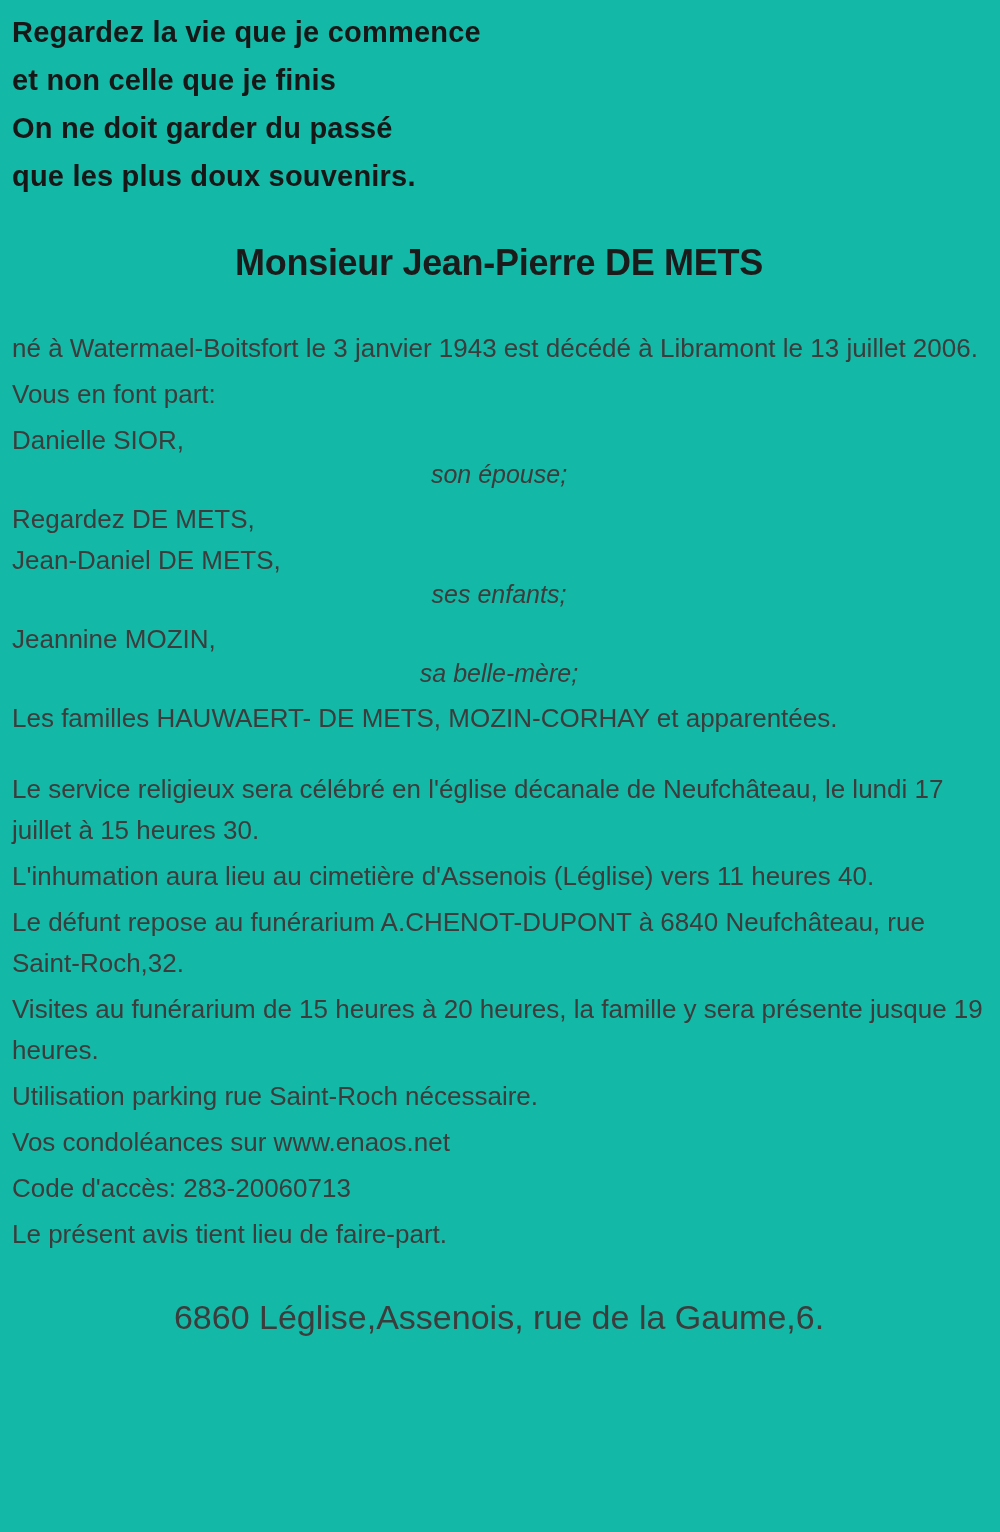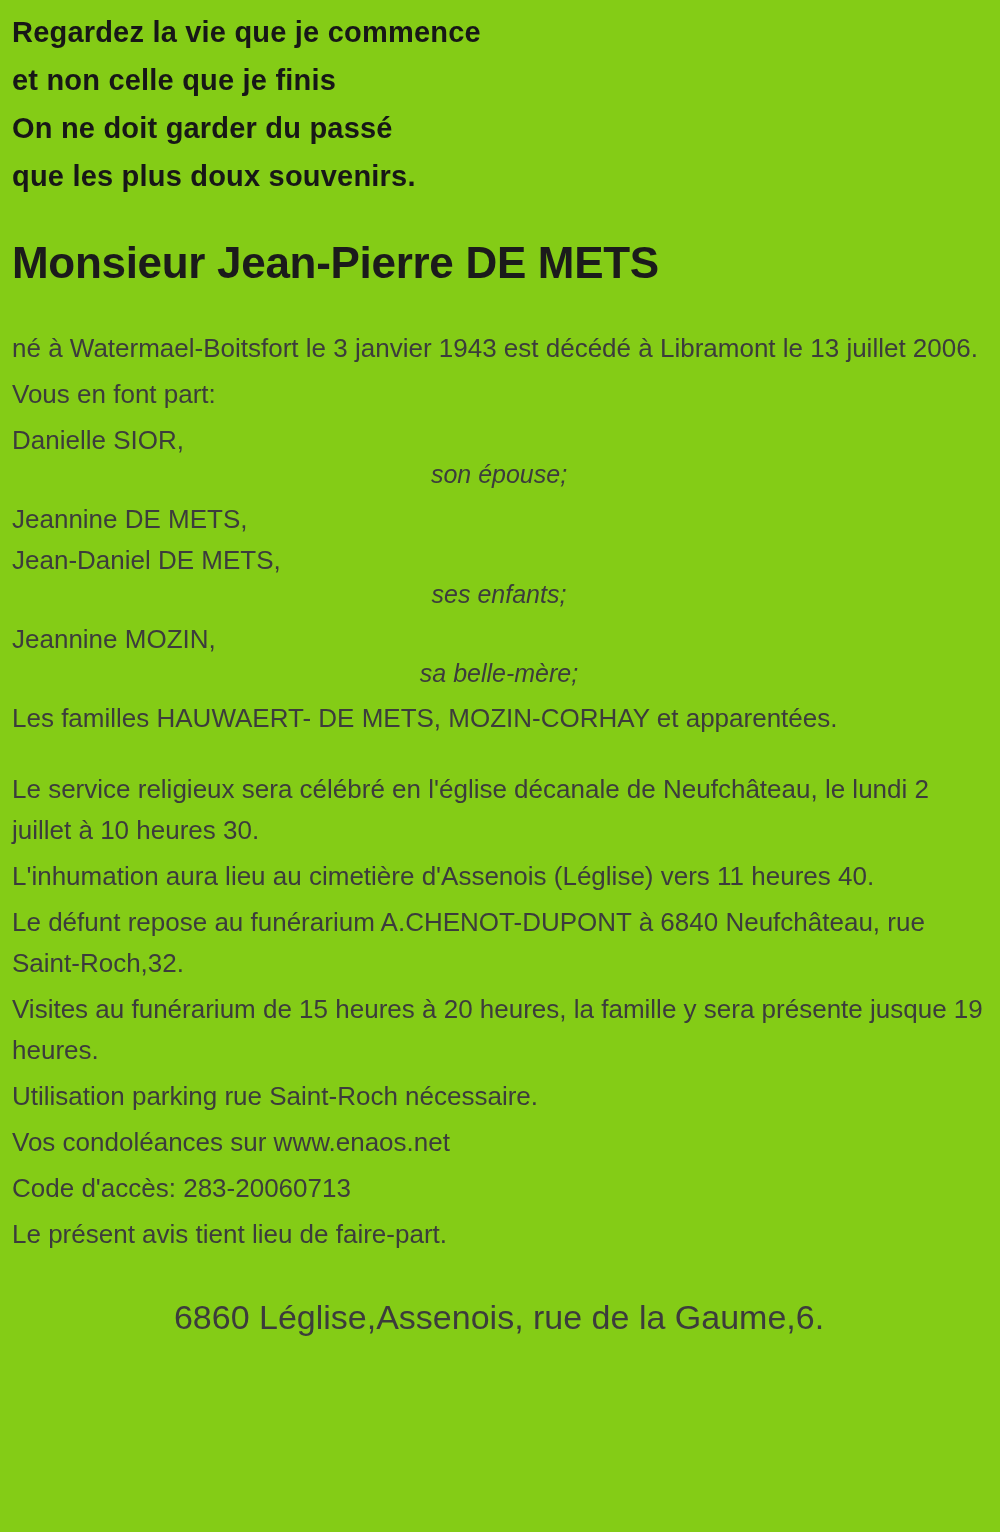--- a/index.html
+++ b/index.html
@@ -11,41 +11,42 @@
     width: 1000px;
     font-family: "Liberation Sans", "DejaVu Sans", sans-serif;
     color: #3c3c3c;
     -webkit-font-smoothing: antialiased;
   }
   .page {
     box-sizing: border-box;
     width: 1000px;
     min-height: 1532px;
     padding: 8px 14px 24px 12px;
-    background: #84cc16;
+    background: #14b8a6;
   }
 
   
   .epigraph p {
     margin: 0;
     font-size: 29px;
     font-weight: 700;
     line-height: 48px;
     color: #171717;
     letter-spacing: 0.2px;
   }
 
   
   .title {
     margin: 38px 0 0 0;
-    font-size: 44px;
+    font-size: 36px;
     font-weight: 700;
     line-height: 50px;
     color: #1b1b1b;
     letter-spacing: -0.3px;
+    text-align: center;
   }
 
   
   .role {
     margin: 44px 0 0 0;
     font-size: 26px;
     font-weight: 400;
     line-height: 34px;
     color: #414141;
   }
@@ -106,33 +107,33 @@
     <p>né à Watermael-Boitsfort le 3 janvier 1943 est décédé à Libramont le 13 juillet 2006.</p>
 
     <p>Vous en font part:</p>
 
     <div>
       <p class="name-line">Danielle SIOR,</p>
       <p class="relation">son épouse;</p>
     </div>
 
     <div>
-      <p class="name-line">Jeannine DE METS,</p>
+      <p class="name-line">Regardez DE METS,</p>
       <p class="name-line">Jean-Daniel DE METS,</p>
       <p class="relation">ses enfants;</p>
     </div>
 
     <div>
       <p class="name-line">Jeannine MOZIN,</p>
       <p class="relation">sa belle-mère;</p>
     </div>
 
     <p>Les familles HAUWAERT- DE METS, MOZIN-CORHAY et apparentées.</p>
 
-    <p class="gap-top">Le service religieux sera célébré en l'église décanale de Neufchâteau, le lundi 2 juillet à 10 heures 30.</p>
+    <p class="gap-top">Le service religieux sera célébré en l'église décanale de Neufchâteau, le lundi 17 juillet à 15 heures 30.</p>
     <p>L'inhumation aura lieu au cimetière d'Assenois (Léglise) vers 11 heures 40.</p>
     <p>Le défunt repose au funérarium A.CHENOT-DUPONT à 6840 Neufchâteau, rue Saint-Roch,32.</p>
     <p>Visites au funérarium de 15 heures à 20 heures, la famille y sera présente jusque 19 heures.</p>
     <p>Utilisation parking rue Saint-Roch nécessaire.</p>
     <p>Vos condoléances sur www.enaos.net</p>
     <p>Code d'accès: 283-20060713</p>
     <p>Le présent avis tient lieu de faire-part.</p>
 
   </div>
 

